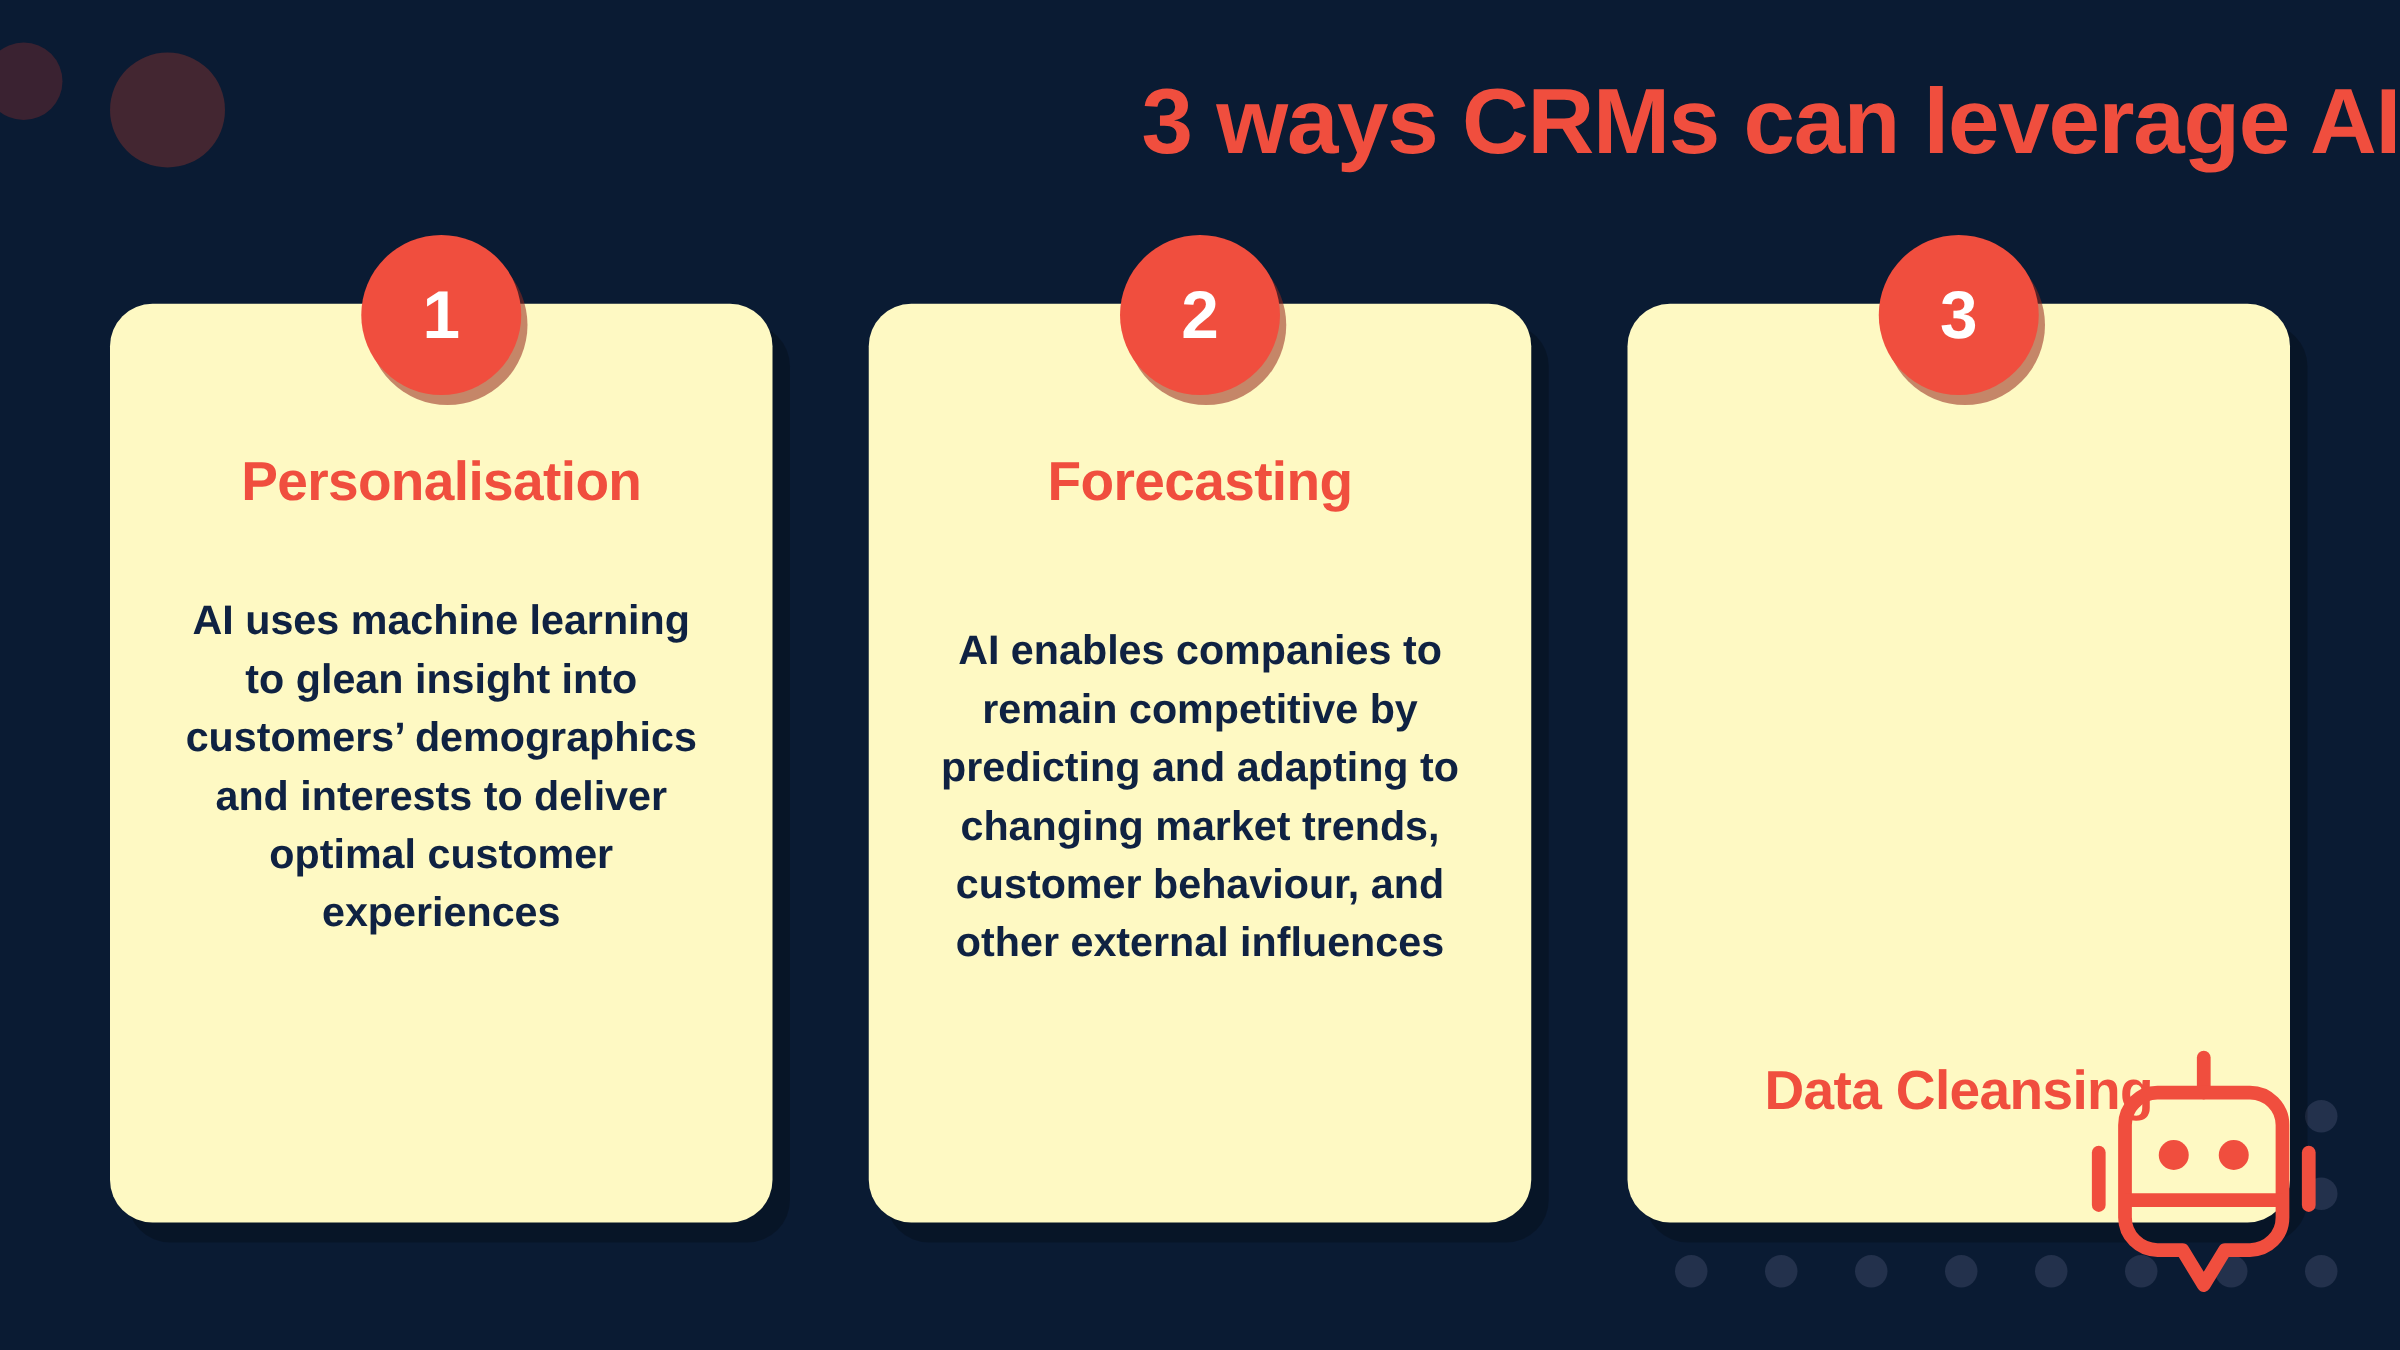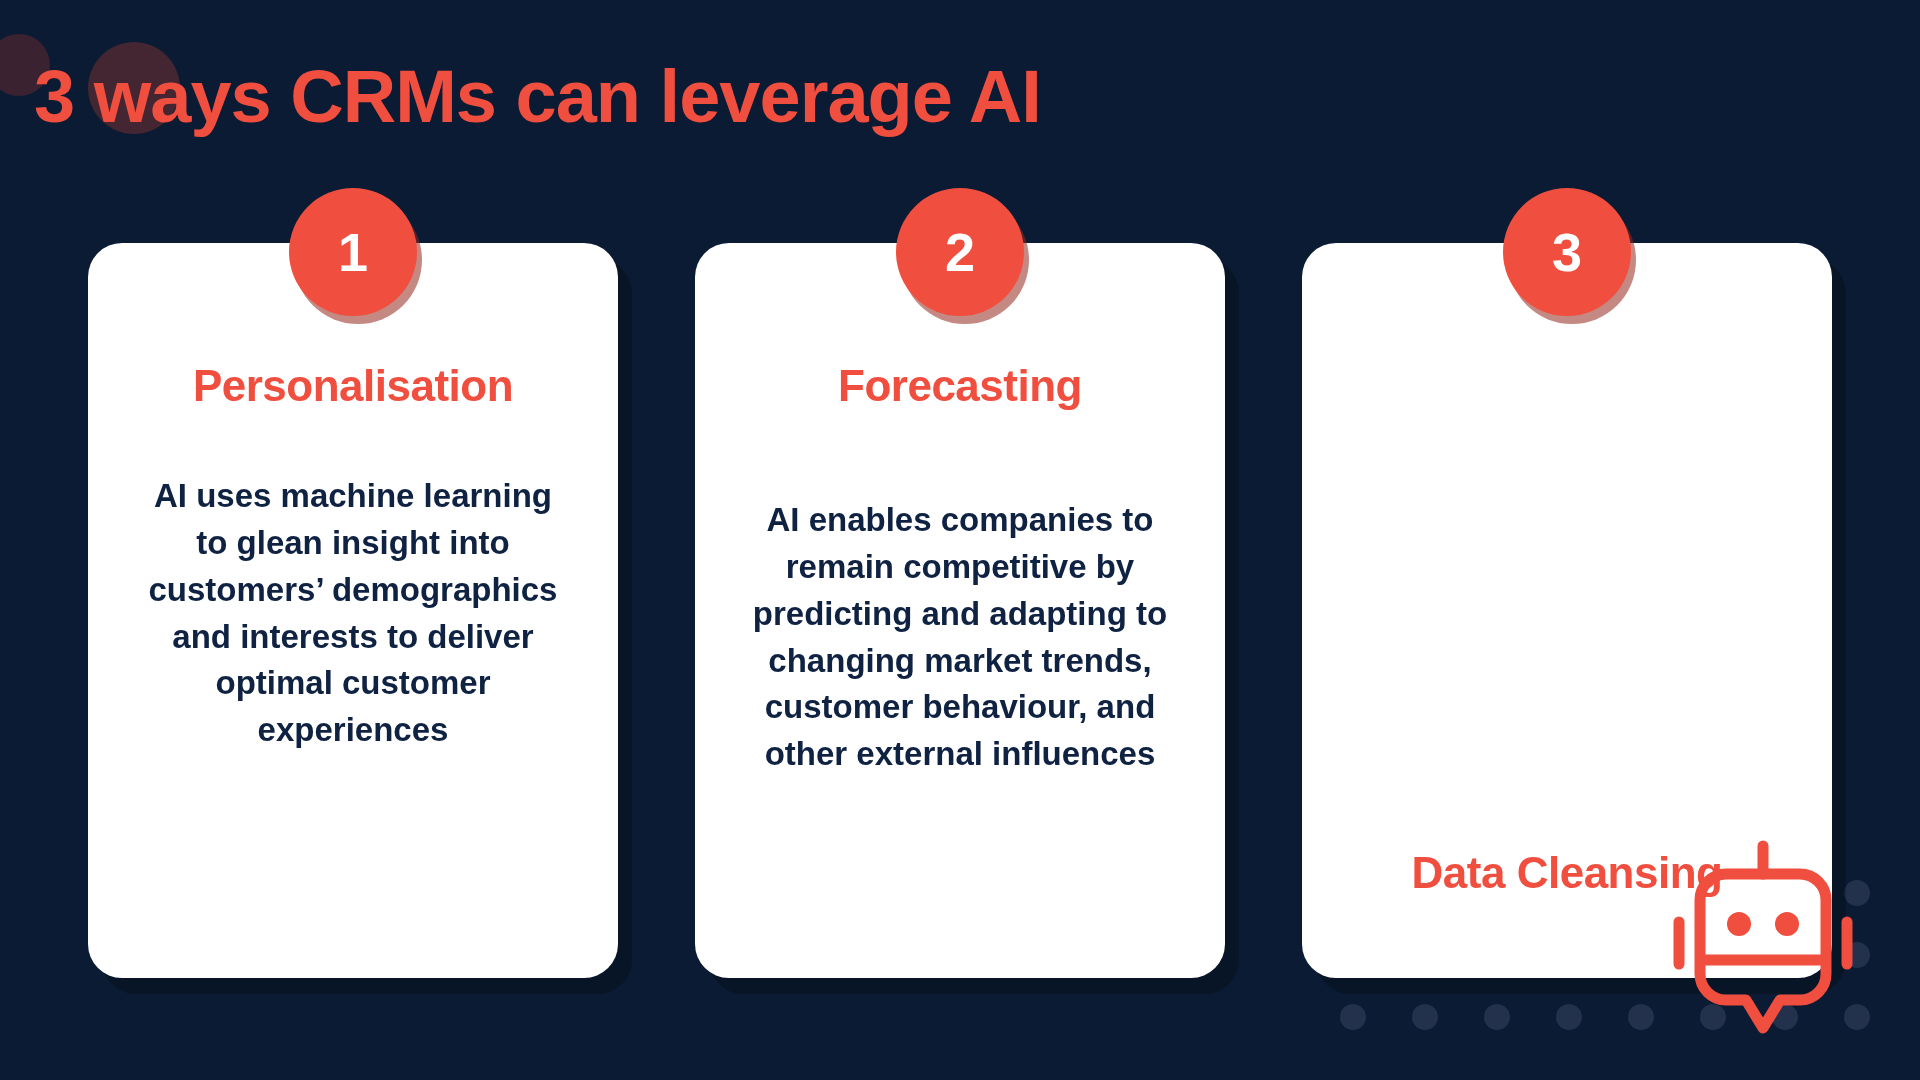--- a/index.html
+++ b/index.html
@@ -20,43 +20,42 @@
   #dot-grid {
     position:absolute; right:0; bottom:0;
     width:620px; height:320px;
     pointer-events:none;
   }
   .grid-dot { position:absolute; width:26px; height:26px; border-radius:50%; background:#23314c; }
 
   
   #page-title {
     position:absolute; top:58px; left:0; width:1920px;
-    text-align:left;
+    text-align:right;
     color:#f04e3e;
     font-size:74px;
     font-weight:bold;
     letter-spacing:-1px;
     line-height:1.05;
     white-space:nowrap;
-    padding-left:34px;
   }
 
   
   #cards-row {
     position:absolute;
     top:243px; left:88px;
     width:1744px;
     display:flex;
     justify-content:space-between;
   }
 
   .card-wrap { position:relative; width:530px; }
 
   .card {
-    background:#ffffff;
+    background:#fef9c3;
     border-radius:34px;
     box-shadow:14px 16px 0 rgba(0,0,0,0.22);
     padding:118px 40px 42px;
     text-align:center;
     display:flex;
     flex-direction:column;
     align-items:center;
   }
   #card-wrap-1 .card { min-height:735px; }
   #card-wrap-2 .card { min-height:735px;gap:24px; }

